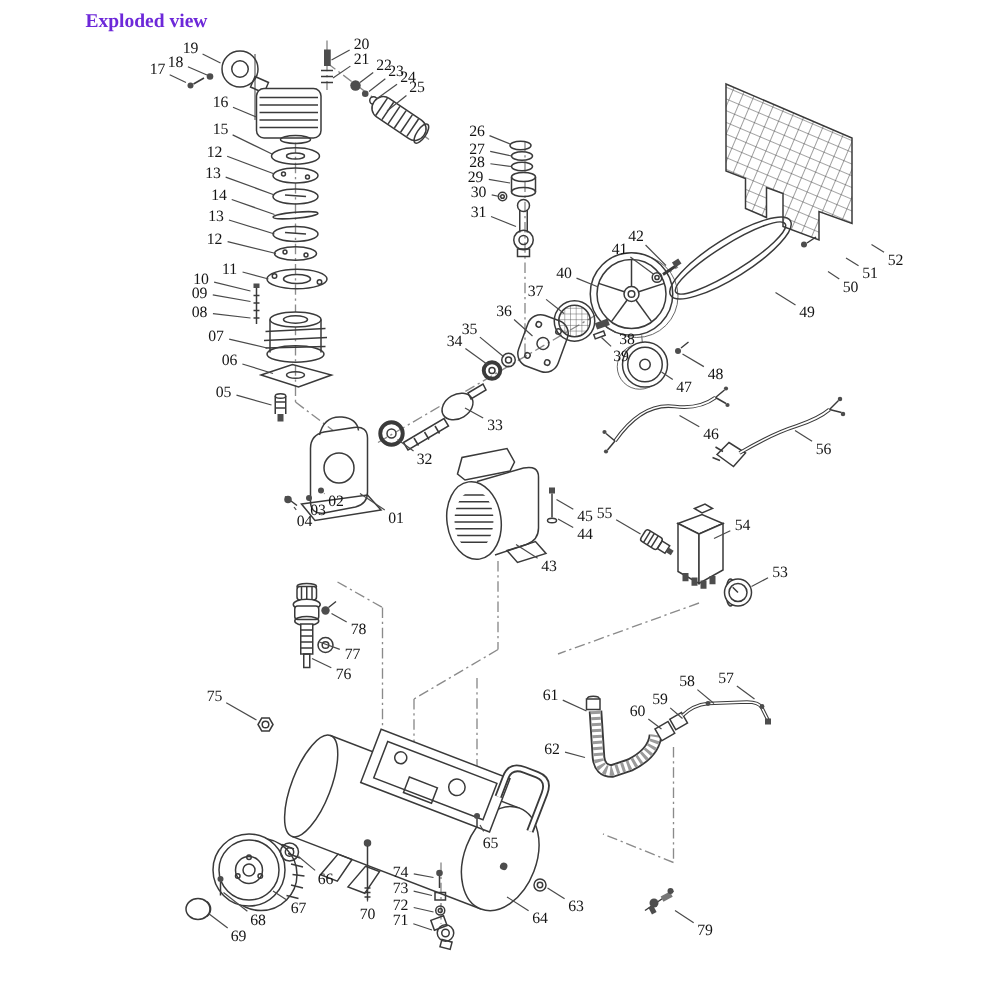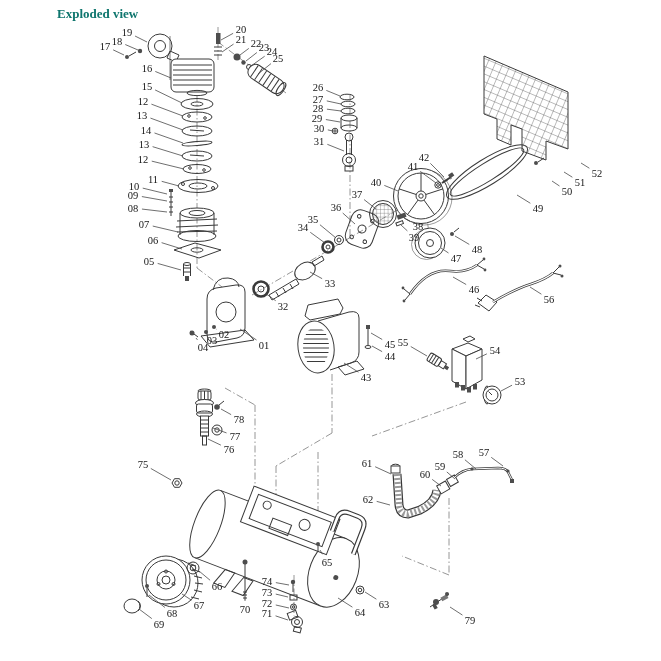--- a/index.html
+++ b/index.html
@@ -1,18 +1,18 @@
 <!DOCTYPE html>
 <html><head>
 <meta charset="utf-8">
 <style>
   html,body{margin:0;padding:0;background:#fff;}
   .canvas{position:relative;width:661px;height:661px;background:#ffffff;overflow:hidden;
           font-family:"Liberation Serif",serif;}
-  .title{position:absolute;left:57px;top:6px;font-size:13px;font-weight:bold;color:#0f766e;}
+  .title{position:absolute;left:57px;top:6px;font-size:13px;font-weight:bold;color:#6d28d9;}
   svg{position:absolute;left:0;top:0;}
   .art{stroke:#3a3a3a;fill:none;stroke-width:1;}
   .art .fd{fill:#4d4d4d;stroke:none;}
   .art .fg{fill:#777;stroke:none;}
   .art .fw{fill:#ffffff;stroke:#3a3a3a;}
   .art .thick{stroke-width:2.6;}
   .art .thin{stroke-width:0.65;}
   .dashes line, .dashes path{stroke:#8a8a8a;stroke-width:0.9;fill:none;stroke-dasharray:7 2.5 1.5 2.5;}
   .plabel{font:10.5px "Liberation Serif",serif;fill:#151515;text-anchor:middle;}
   .leader{stroke:#4a4a4a;stroke-width:0.8;}

